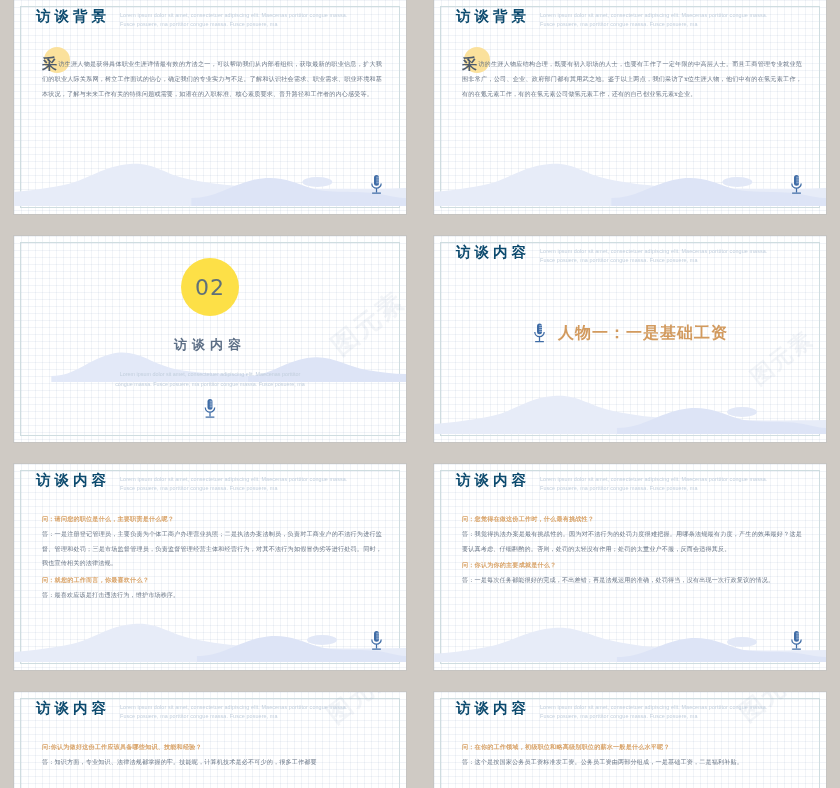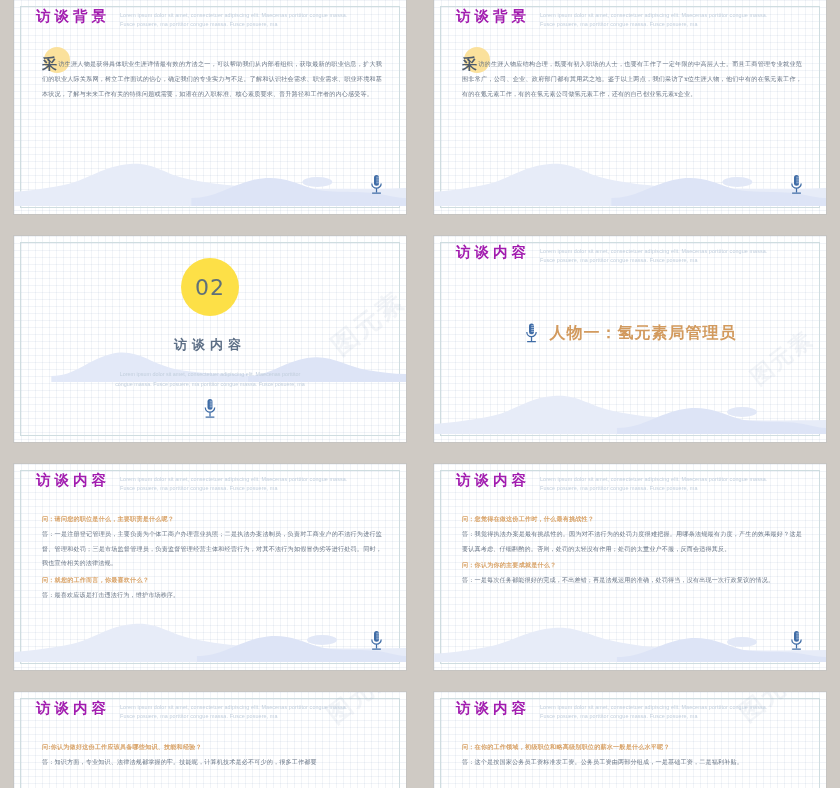--- a/index.html
+++ b/index.html
@@ -48,21 +48,21 @@
   }
 
   
   .hdr{
     position:absolute;left:22px;top:8px;right:20px;
     display:flex;align-items:flex-start;gap:10px;
     z-index:6;
   }
   .hdr-title{
     font-family:"DejaVu Serif","Liberation Serif",serif;
-    font-size:14.5px;font-weight:700;color:#a21caf;
+    font-size:14.5px;font-weight:700;color:#0c4a6e;
     letter-spacing:4px;white-space:nowrap;line-height:1.15;
   }
   .hdr-sub{
     font-size:5.4px;line-height:1.75;color:#c2cfdd;
     max-width:230px;padding-top:3px;letter-spacing:.1px;
   }
 
   
   .hills{position:absolute;left:0;right:0;bottom:8px;height:60px;z-index:1;}
   .hills svg{display:block;width:100%;height:100%;}
@@ -304,21 +304,21 @@
           <g stroke="#dfe9f5" stroke-width="1">
             <line x1="11.5" y1="4.5" x2="16" y2="4.5"></line>
             <line x1="11.5" y1="7.5" x2="16" y2="7.5"></line>
             <line x1="11.5" y1="10.5" x2="16" y2="10.5"></line>
             <line x1="11.5" y1="13.5" x2="16" y2="13.5"></line>
           </g>
           <path d="M4.5 14.5 a7.5 7.5 0 0 0 15 0" fill="none" stroke="#3f6ca6" stroke-width="2"></path>
           <line x1="12" y1="22" x2="12" y2="29" stroke="#3f6ca6" stroke-width="2"></line>
           <line x1="5" y1="30" x2="19" y2="30" stroke="#3f6ca6" stroke-width="2"></line>
         </svg>
-        <div class="person-label">人物一：氢元素局管理员</div>
+        <div class="person-label">人物一：一是基础工资</div>
       </div>
 
       <div class="hills">
         <svg viewBox="0 0 420 60" preserveAspectRatio="none" aria-hidden="true">
           <path d="M0,50 C24,48 40,46 62,42 C86,37 100,24 128,22 C154,20 166,32 192,37 C212,41 236,44 266,45 C306,46 352,47 420,46 L420,60 L0,60 Z" fill="#e7ecf8"></path>
           <path d="M196,54 C222,54 236,42 262,36 C288,30 306,38 324,44 C342,50 370,46 396,50 C406,52 414,54 420,54 L420,60 L196,60 Z" fill="#dde4f6"></path>
           <ellipse cx="330" cy="38" rx="16" ry="5" fill="#e2e8f7"></ellipse>
         </svg>
       </div>
     </div>

